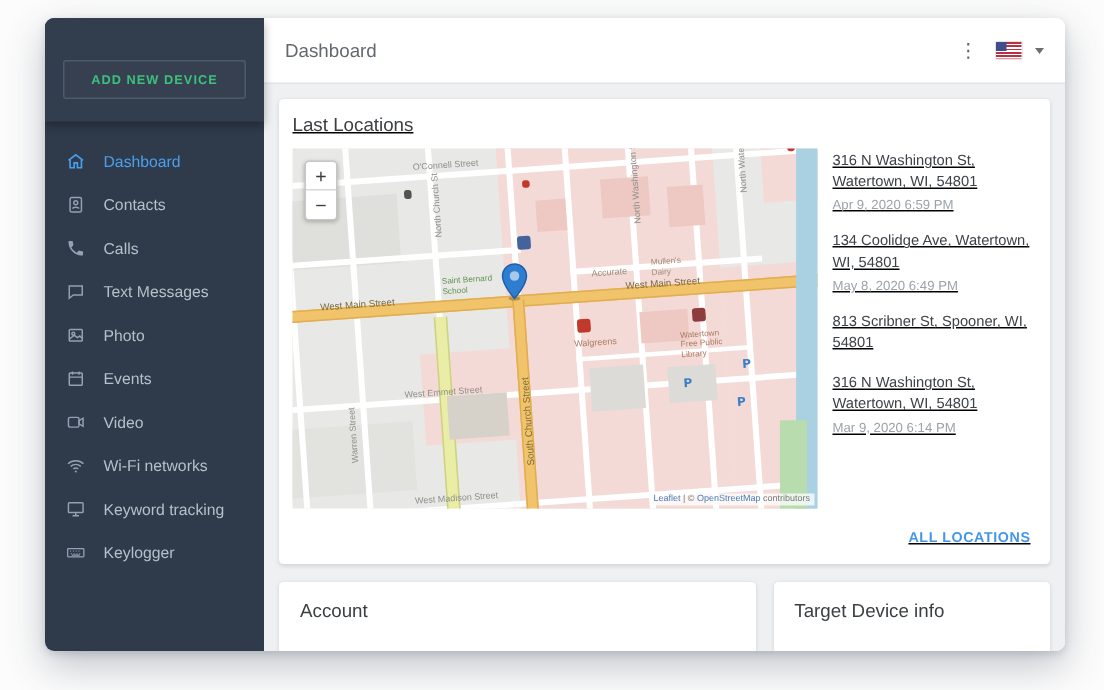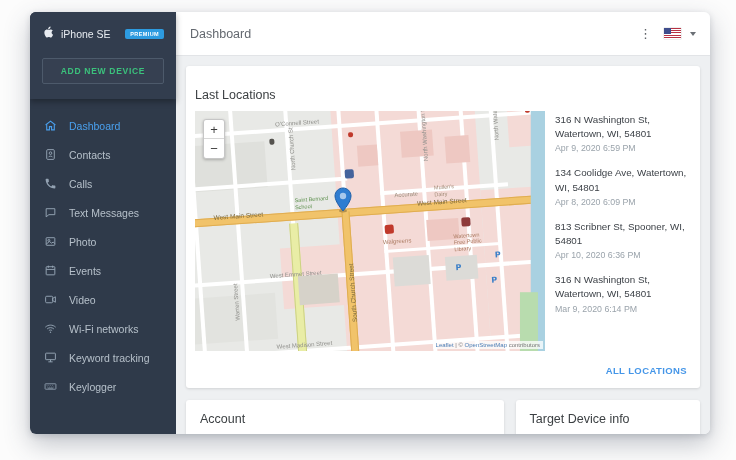--- a/index.html
+++ b/index.html
@@ -33,21 +33,21 @@
   .tb-right{margin-left:auto;display:flex;align-items:center;gap:9px;}
   .kebab{font-size:13px;color:#5f6368;line-height:1;padding:2px 3px;cursor:pointer;}
   .flag{width:17px;height:11px;position:relative;flex:none;cursor:pointer;
     background:repeating-linear-gradient(180deg,#b73143 0 1.1px,#fff 1.1px 2.2px);box-shadow:0 0 1px rgba(0,0,0,.4);}
   .flag::before{content:"";position:absolute;left:0;top:0;width:7px;height:6px;background:#3f4d8c;}
   .caret{width:0;height:0;border-left:3.5px solid transparent;border-right:3.5px solid transparent;
     border-top:4px solid #6a6f75;cursor:pointer;}
 
   .content{flex:1;padding:10px 10px 0;display:flex;flex-direction:column;overflow:hidden;}
   .panel{background:#fff;border-radius:3px;box-shadow:0 1px 3px rgba(0,0,0,.13);}
-  .loc-panel{padding:22px 9px 6px;display:flex;flex-direction:column;flex:none;}
+  .loc-panel{padding:10px 9px 6px;display:flex;flex-direction:column;flex:none;text-decoration:underline;}
   .panel-title{font-size:12.5px;color:#3c4043;}
   .loc-body{display:flex;gap:10px;margin-top:9px;}
 
   
   .map{width:350px;height:240px;flex:none;position:relative;overflow:hidden;background:#e8e9e6;cursor:grab;}
   .map-rot{position:absolute;left:-24px;top:-24px;width:400px;height:292px;transform:rotate(-4deg);}
   .zone{position:absolute;background:#f4dad6;}
   .blk{position:absolute;}
   .stv{position:absolute;top:-5%;bottom:-5%;width:4px;background:#fff;}
   .sth{position:absolute;left:-2%;right:-2%;height:4px;background:#fff;}
@@ -79,29 +79,20 @@
   .account-panel{flex:1.85;}
   .target-panel{flex:1;}
 </style>
 </head>
 <body>
 
 <div class="app-card">
 
   <div class="sidebar">
     <div class="sb-header">
-      <div class="device-row">
-        <span>
-          <svg width="12" height="14" viewBox="0 0 24 28">
-              <path fill="#e7ebf0" d="M15.8 7.2c.9-1.1 1.5-2.6 1.3-4.2-1.3.1-2.8.9-3.7 2-.8.9-1.5 2.5-1.3 3.9 1.4.1 2.8-.7 3.7-1.7zm3.4 7.8c0-2.7 2.2-4 2.3-4.1-1.2-1.8-3.2-2.1-3.9-2.1-1.7-.2-3.2 1-4.1 1-.8 0-2.1-1-3.5-1-1.8 0-3.5 1.1-4.4 2.7-1.9 3.3-.5 8.2 1.4 10.9.9 1.3 2 2.8 3.4 2.7 1.3-.1 1.8-.9 3.4-.9s2.1.9 3.5.9c1.5 0 2.4-1.3 3.3-2.6 1-1.5 1.4-3 1.5-3.1-.1-.1-2.9-1.2-2.9-4.4z"></path>
-            </svg>
-        </span>
-        <span class="device-name">iPhone SE</span>
-        <span class="badge">PREMIUM</span>
-      </div>
       <div class="add-btn">ADD NEW DEVICE</div>
     </div>
 
     <div class="sb-nav">
       <div class="nav-item active">
         <span class="nico">
           <svg width="13" height="13" viewBox="0 0 24 24" fill="none" stroke="#4aa0ee" stroke-width="2">
               <polyline points="3 11 12 4 21 11"></polyline>
               <path d="M5 10v10h5v-6h4v6h5V10"></path>
             </svg>
@@ -307,25 +298,24 @@
             <div class="attribution"><span class="lnk">Leaflet</span> <span>| ©</span> <span class="lnk">OpenStreetMap</span> <span>contributors</span></div>
           </div>
 
           <div class="loc-list">
             <div class="loc-item">
               <div class="loc-addr">316 N Washington St, Watertown, WI, 54801</div>
               <div class="loc-time">Apr 9, 2020 6:59 PM</div>
             </div>
             <div class="loc-item">
               <div class="loc-addr">134 Coolidge Ave, Watertown, WI, 54801</div>
-              <div class="loc-time">Apr 8, 2020 6:09 PM</div>
+              <div class="loc-time">May 8, 2020 6:49 PM</div>
             </div>
             <div class="loc-item">
               <div class="loc-addr">813 Scribner St, Spooner, WI, 54801</div>
-              <div class="loc-time">Apr 10, 2020 6:36 PM</div>
             </div>
             <div class="loc-item">
               <div class="loc-addr">316 N Washington St, Watertown, WI, 54801</div>
               <div class="loc-time">Mar 9, 2020 6:14 PM</div>
             </div>
           </div>
         </div>
 
         <div class="all-link-row">
           <span class="all-link">ALL LOCATIONS</span>

